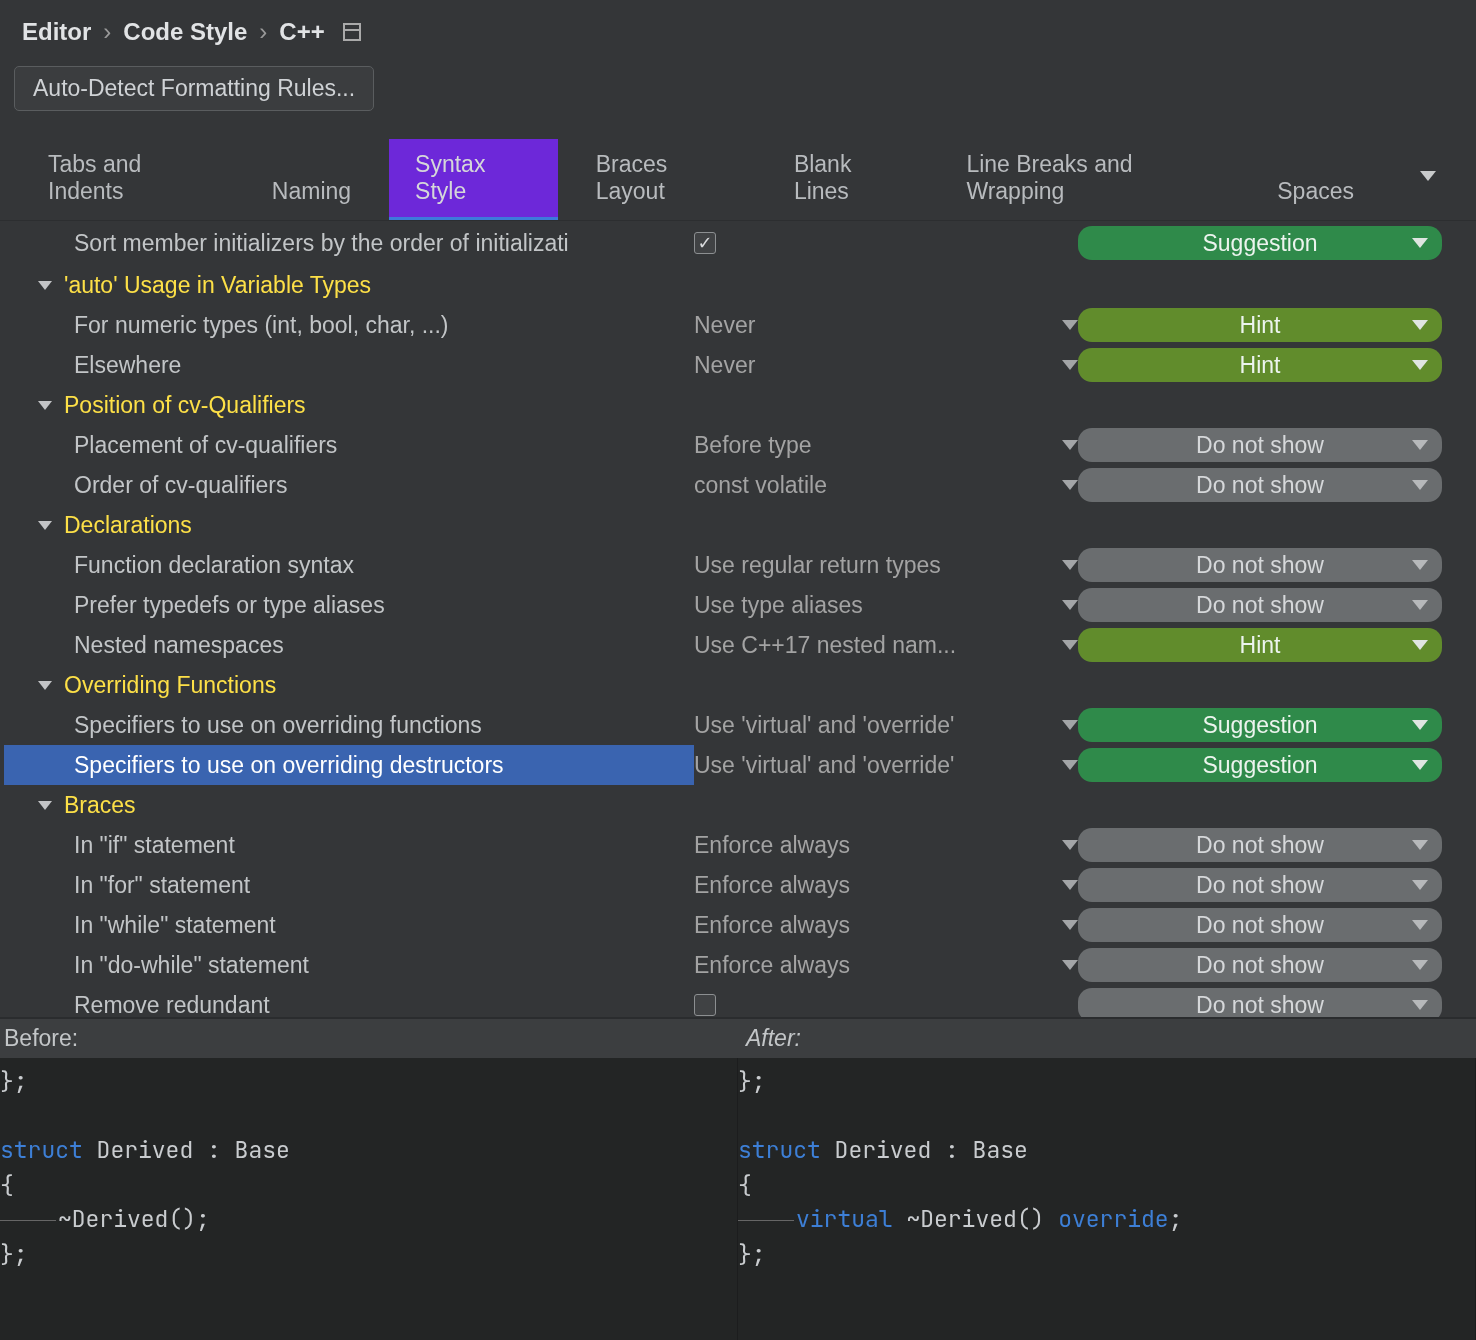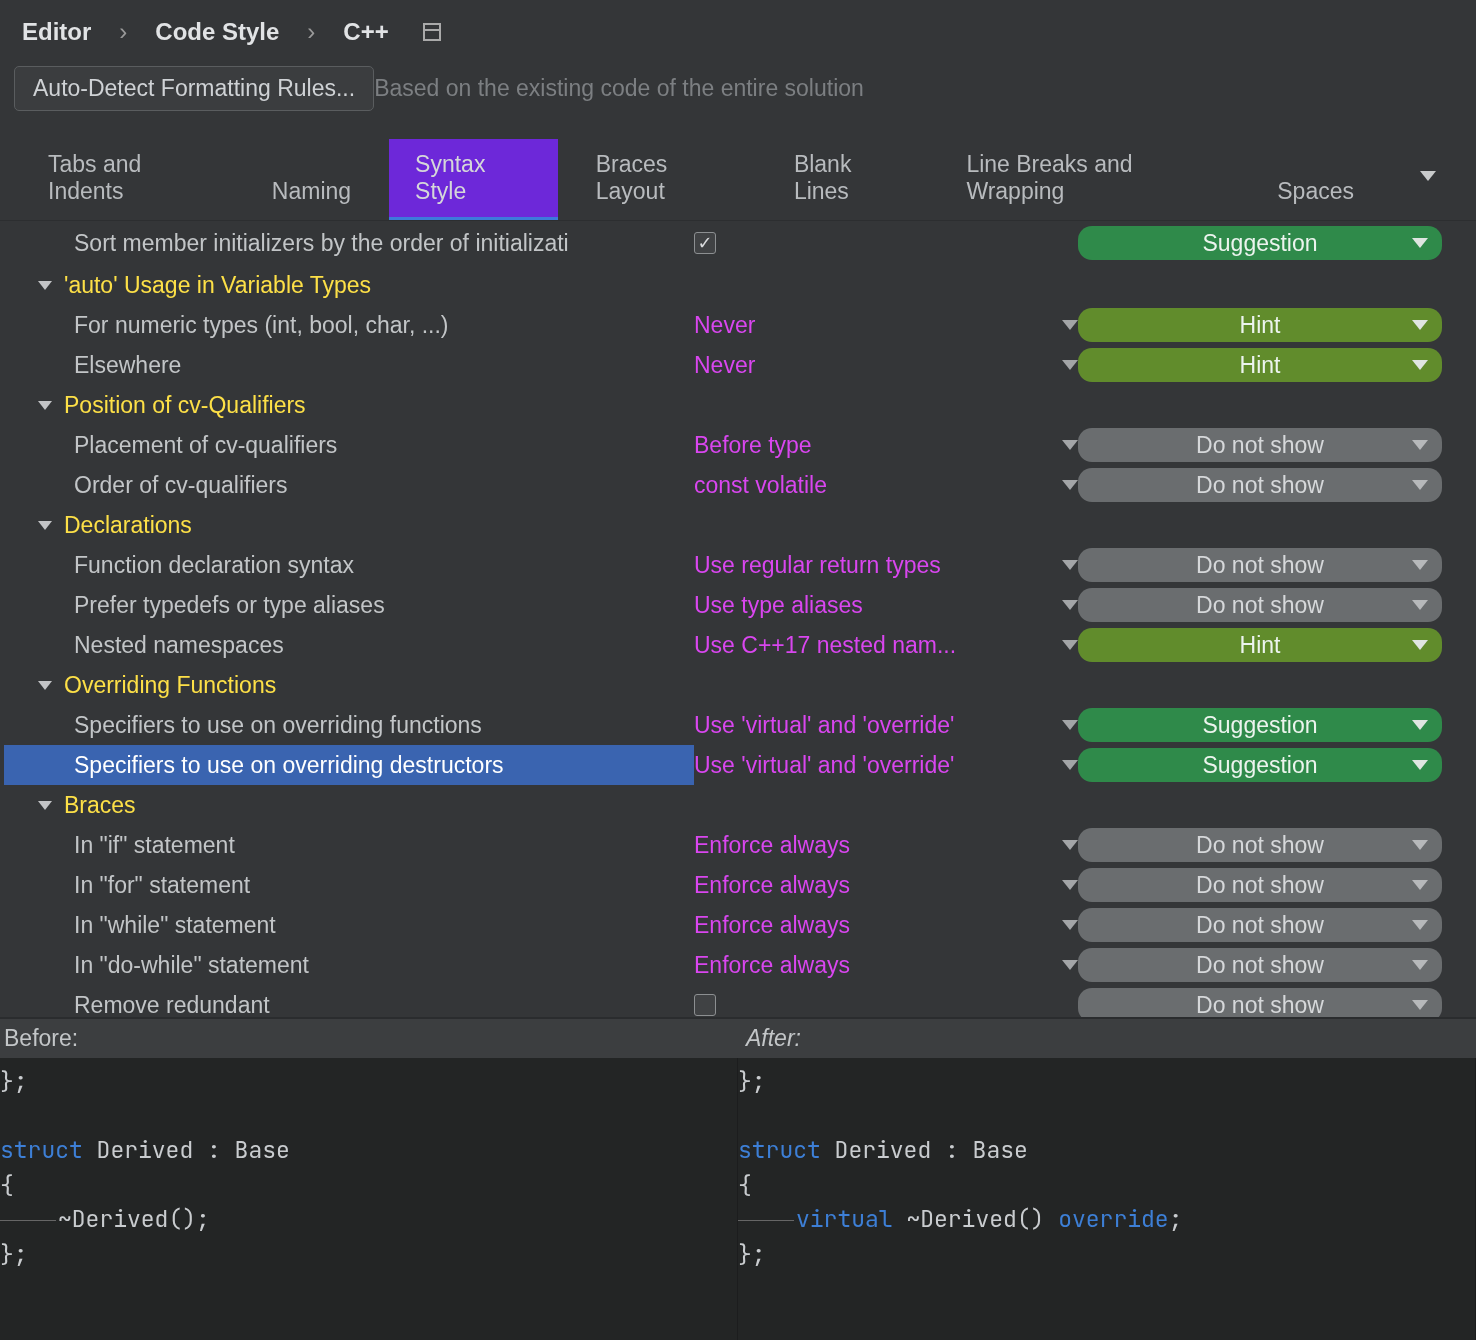--- a/index.html
+++ b/index.html
@@ -8,21 +8,21 @@
     height: 1340px;
     background: #343638;
     color: #c9cccf;
     font-family: -apple-system, "Segoe UI", Arial, sans-serif;
     font-size: 23px;
     overflow: hidden;
   }
   .wrap { display: flex; flex-direction: column; height: 100%; }
 
   .breadcrumb {
-    display: flex; align-items: center; gap: 28px;
+    display: flex; align-items: center; gap: 12px;
     padding: 18px 22px 8px 22px;
     font-weight: 600; color: #e1e3e5; font-size: 24px;
   }
   .breadcrumb .chev { color: #999; font-weight: 400; }
   .window-icon {
     width: 18px; height: 18px; border: 2px solid #aaa; position: relative; margin-left: 6px;
   }
   .window-icon::before {
     content:""; position:absolute; left:0; right:0; top:4px; height:2px; background:#aaa;
   }
@@ -60,21 +60,21 @@
   .row.first { height:44px; }
   .row.selected .cell-label { background:#3a64b0; color:#fff; }
   .cell-label { display:flex; align-items:center; height:100%; padding-left:70px; color:#c2c5c7; }
   .group-row .cell-label { padding-left:34px; color:#fde047; }
   .chevron-down {
     width:0;height:0;border-left:7px solid transparent;border-right:7px solid transparent;
     border-top:9px solid #c2c4c6; margin-right:12px; flex-shrink:0;
   }
   .cell-value {
     display:flex; align-items:center; justify-content:space-between;
-    padding:0 0 0 0; color:#d946ef; height:100%;
+    padding:0 0 0 0; color:#a3a3a3; height:100%;
   }
   .dd-arrow {
     width:0;height:0;border-left:8px solid transparent;border-right:8px solid transparent;
     border-top:10px solid #a3a5a7; margin-left:10px; flex-shrink:0;
   }
   .cell-sev {
     display:flex; align-items:center; justify-content:center;
     height:34px; margin:3px 8px 3px 0; position:relative; color:#ecf4ee; border-radius:14px;
   }
   .sev-suggestion { background:#2f8a4a; }
@@ -118,21 +118,20 @@
     <span>Editor</span>
     <span class="chev">›</span>
     <span>Code Style</span>
     <span class="chev">›</span>
     <span>C++</span>
     <span class="window-icon"></span>
   </div>
 
   <div class="toolbar">
     <button class="btn-detect">Auto-Detect Formatting Rules...</button>
-    <span class="hint-text">Based on the existing code of the entire solution</span>
   </div>
 
   <div class="tabs" id="tabs">
       <div class="tab">Tabs and Indents</div>
       <div class="tab">Naming</div>
       <div class="tab active">Syntax Style</div>
       <div class="tab">Braces Layout</div>
       <div class="tab">Blank Lines</div>
       <div class="tab">Line Breaks and Wrapping</div>
       <div class="tab">Spaces</div>

